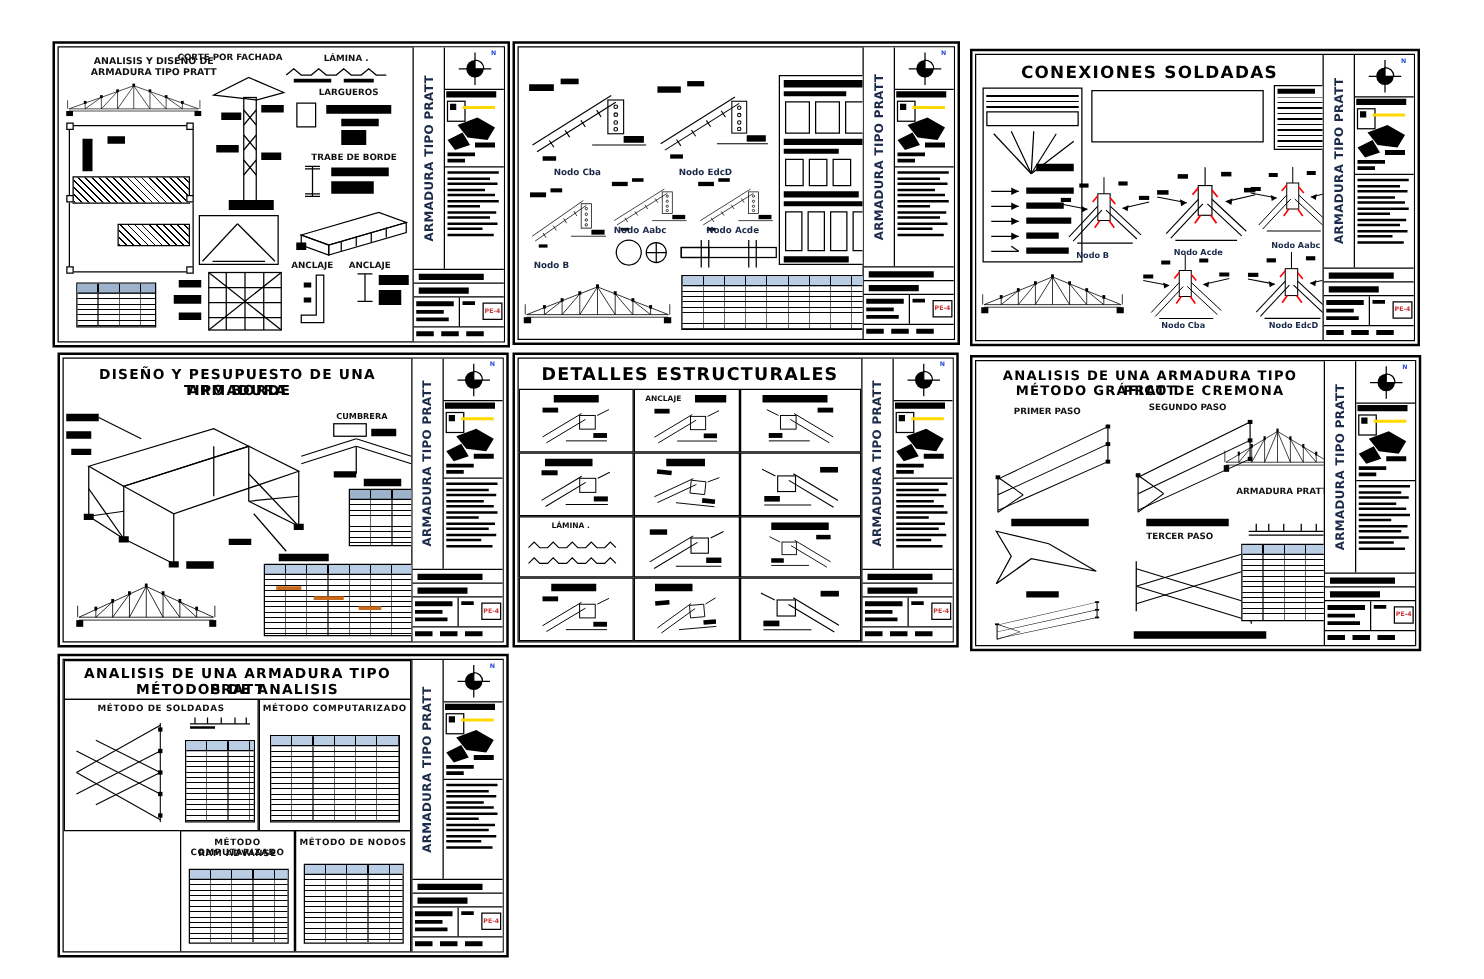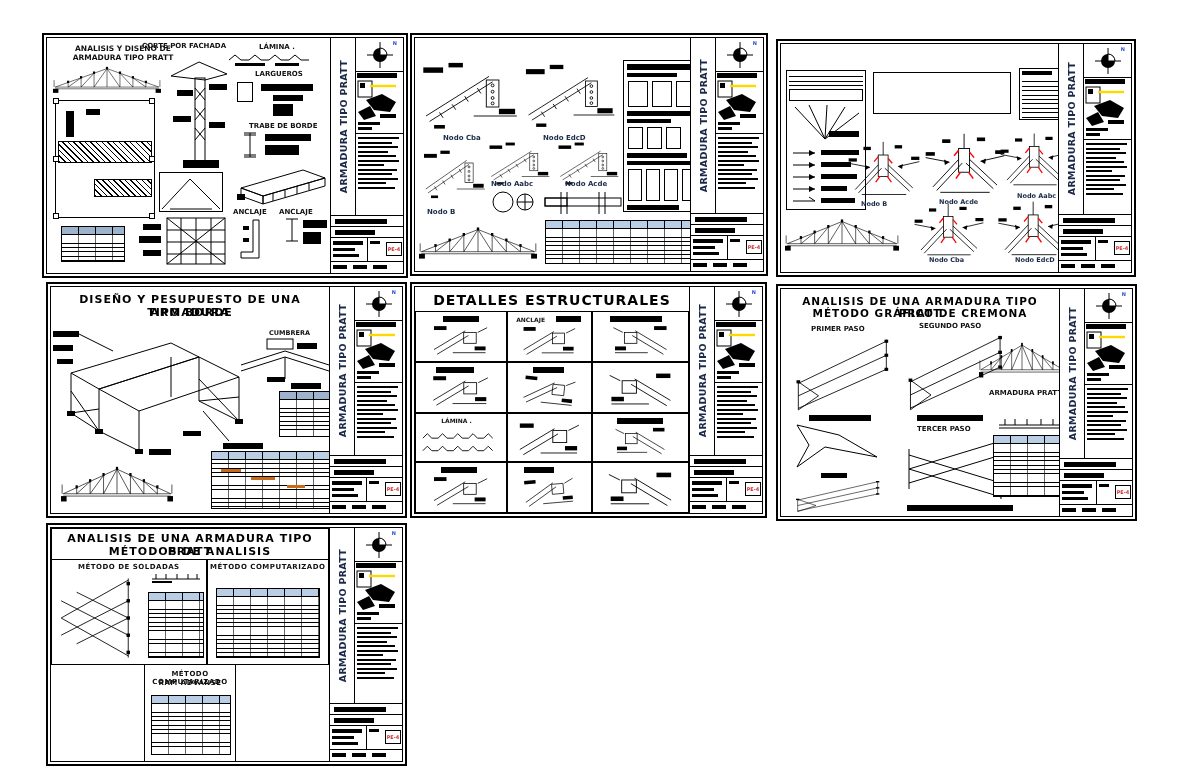--- a/index.html
+++ b/index.html
@@ -525,20 +525,21 @@
       <div class="bar" style="left:42px;top:3px;width:14px;height:4px"></div>
     </div>
   </div>
 </div>
   </div>
 </div>
 
 <div class="sheet" style="left:776px;top:39px;width:360px;height:238px">
   <div class="frame">
     <div class="draw">
+      <div class="bigtitle" style="top:6px;font-size:13.5px">CONEXIONES SOLDADAS</div>
 
       <div class="box" style="left:5px;top:26px;width:80px;height:140px">
         <div class="bar rowsfill" style="left:2px;top:2px;width:74px;height:14px;background-color:transparent"></div>
         <div class="box" style="left:2px;top:18px;width:74px;height:12px"></div>
         <svg style="left:2px;top:32px" width="74" height="40" viewBox="0 0 74 40">
             <line x1="36" y1="36" x2="6" y2="4" class="k"></line>
             <line x1="36" y1="36" x2="20" y2="2" class="k"></line>
             <line x1="36" y1="36" x2="38" y2="2" class="k"></line>
             <line x1="36" y1="36" x2="56" y2="4" class="k"></line>
             <line x1="36" y1="36" x2="70" y2="10" class="k"></line>
@@ -1454,20 +1455,27 @@
       </div>
 
       <div class="sec" style="left:33.5%;top:136px;width:33%;height:101px">
         <div class="sectitle" style="top:5px">MÉTODO COMPUTARIZADO</div>
         <div class="sectitle" style="top:14px">RAM ADVANSE</div>
         <div class="mt" style="left:6px;top:30px;width:80px;height:60px">
           <div class="hd"></div>
           <div class="bd"></div>
         </div>
       </div>
+      <div class="sec" style="left:66.5%;top:136px;width:33.5%;height:101px">
+        <div class="sectitle" style="top:5px">MÉTODO DE NODOS</div>
+        <div class="mt" style="left:6px;top:26px;width:80px;height:64px">
+          <div class="hd"></div>
+          <div class="bd"></div>
+        </div>
+      </div>
     </div>
     <div class="tb">
   <div class="tb-top">
     <div class="tb-strip">
       <span>ARMADURA TIPO PRATT</span>
     </div>
     <div class="tb-col">
       <div class="tb-compass">
         <svg width="26" height="26" viewBox="0 0 26 26" style="position:static">
           <line x1="13" y1="0" x2="13" y2="26" class="k"></line>

